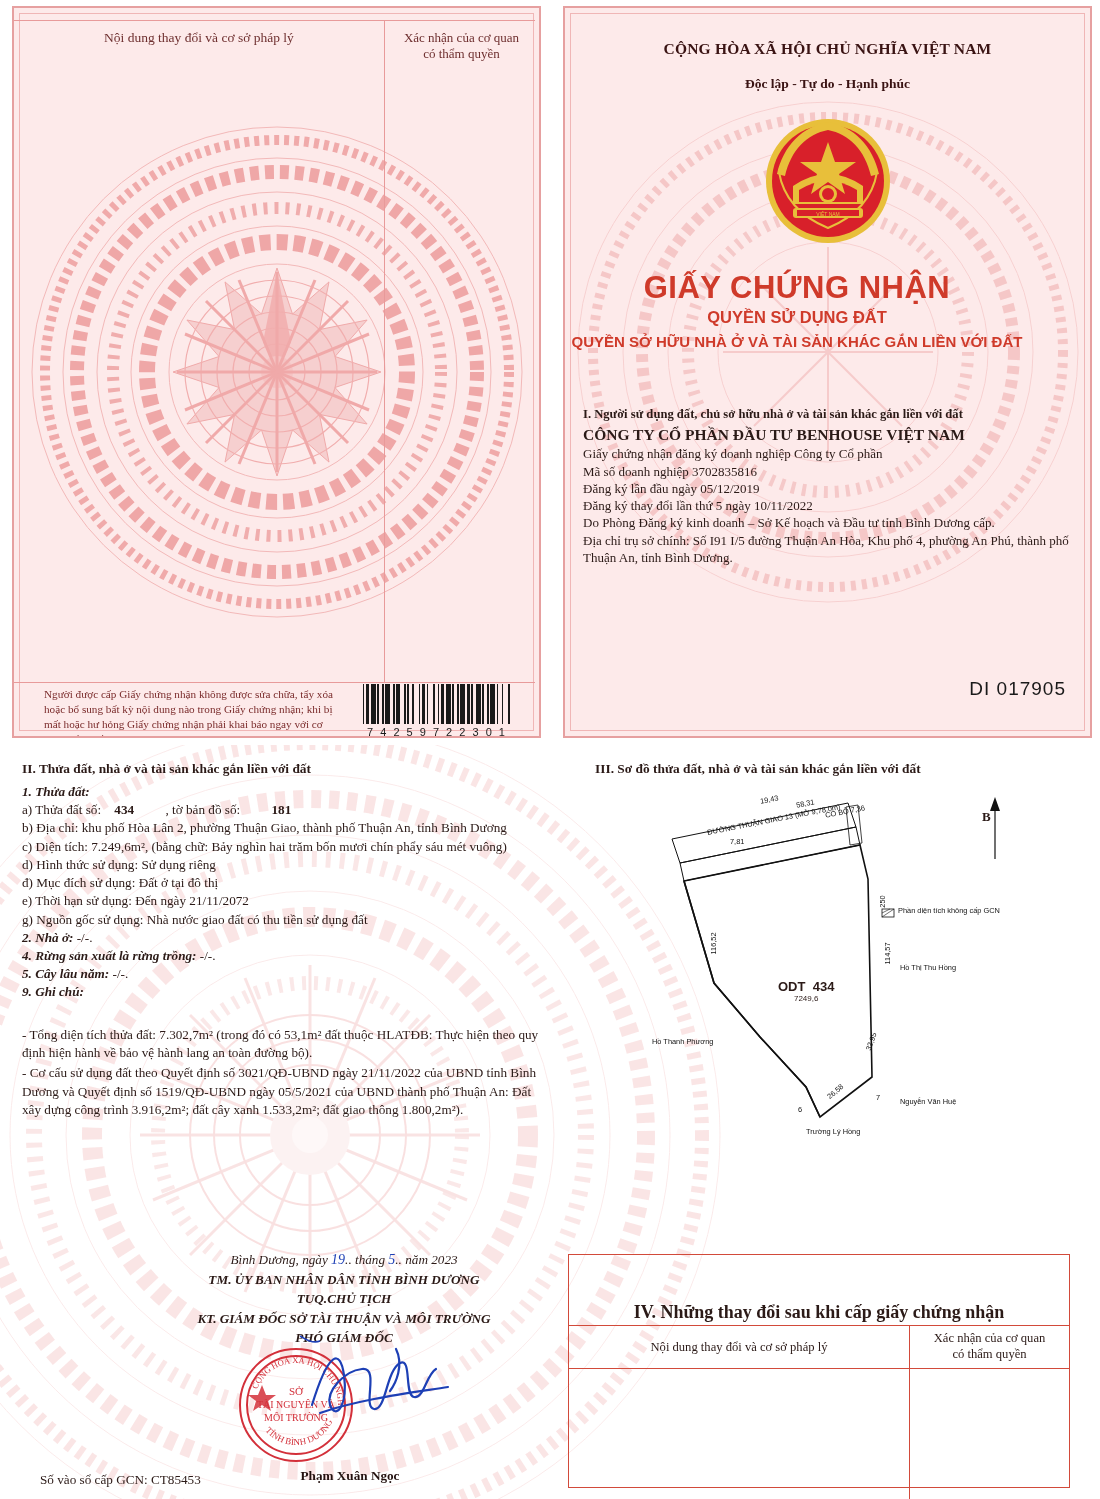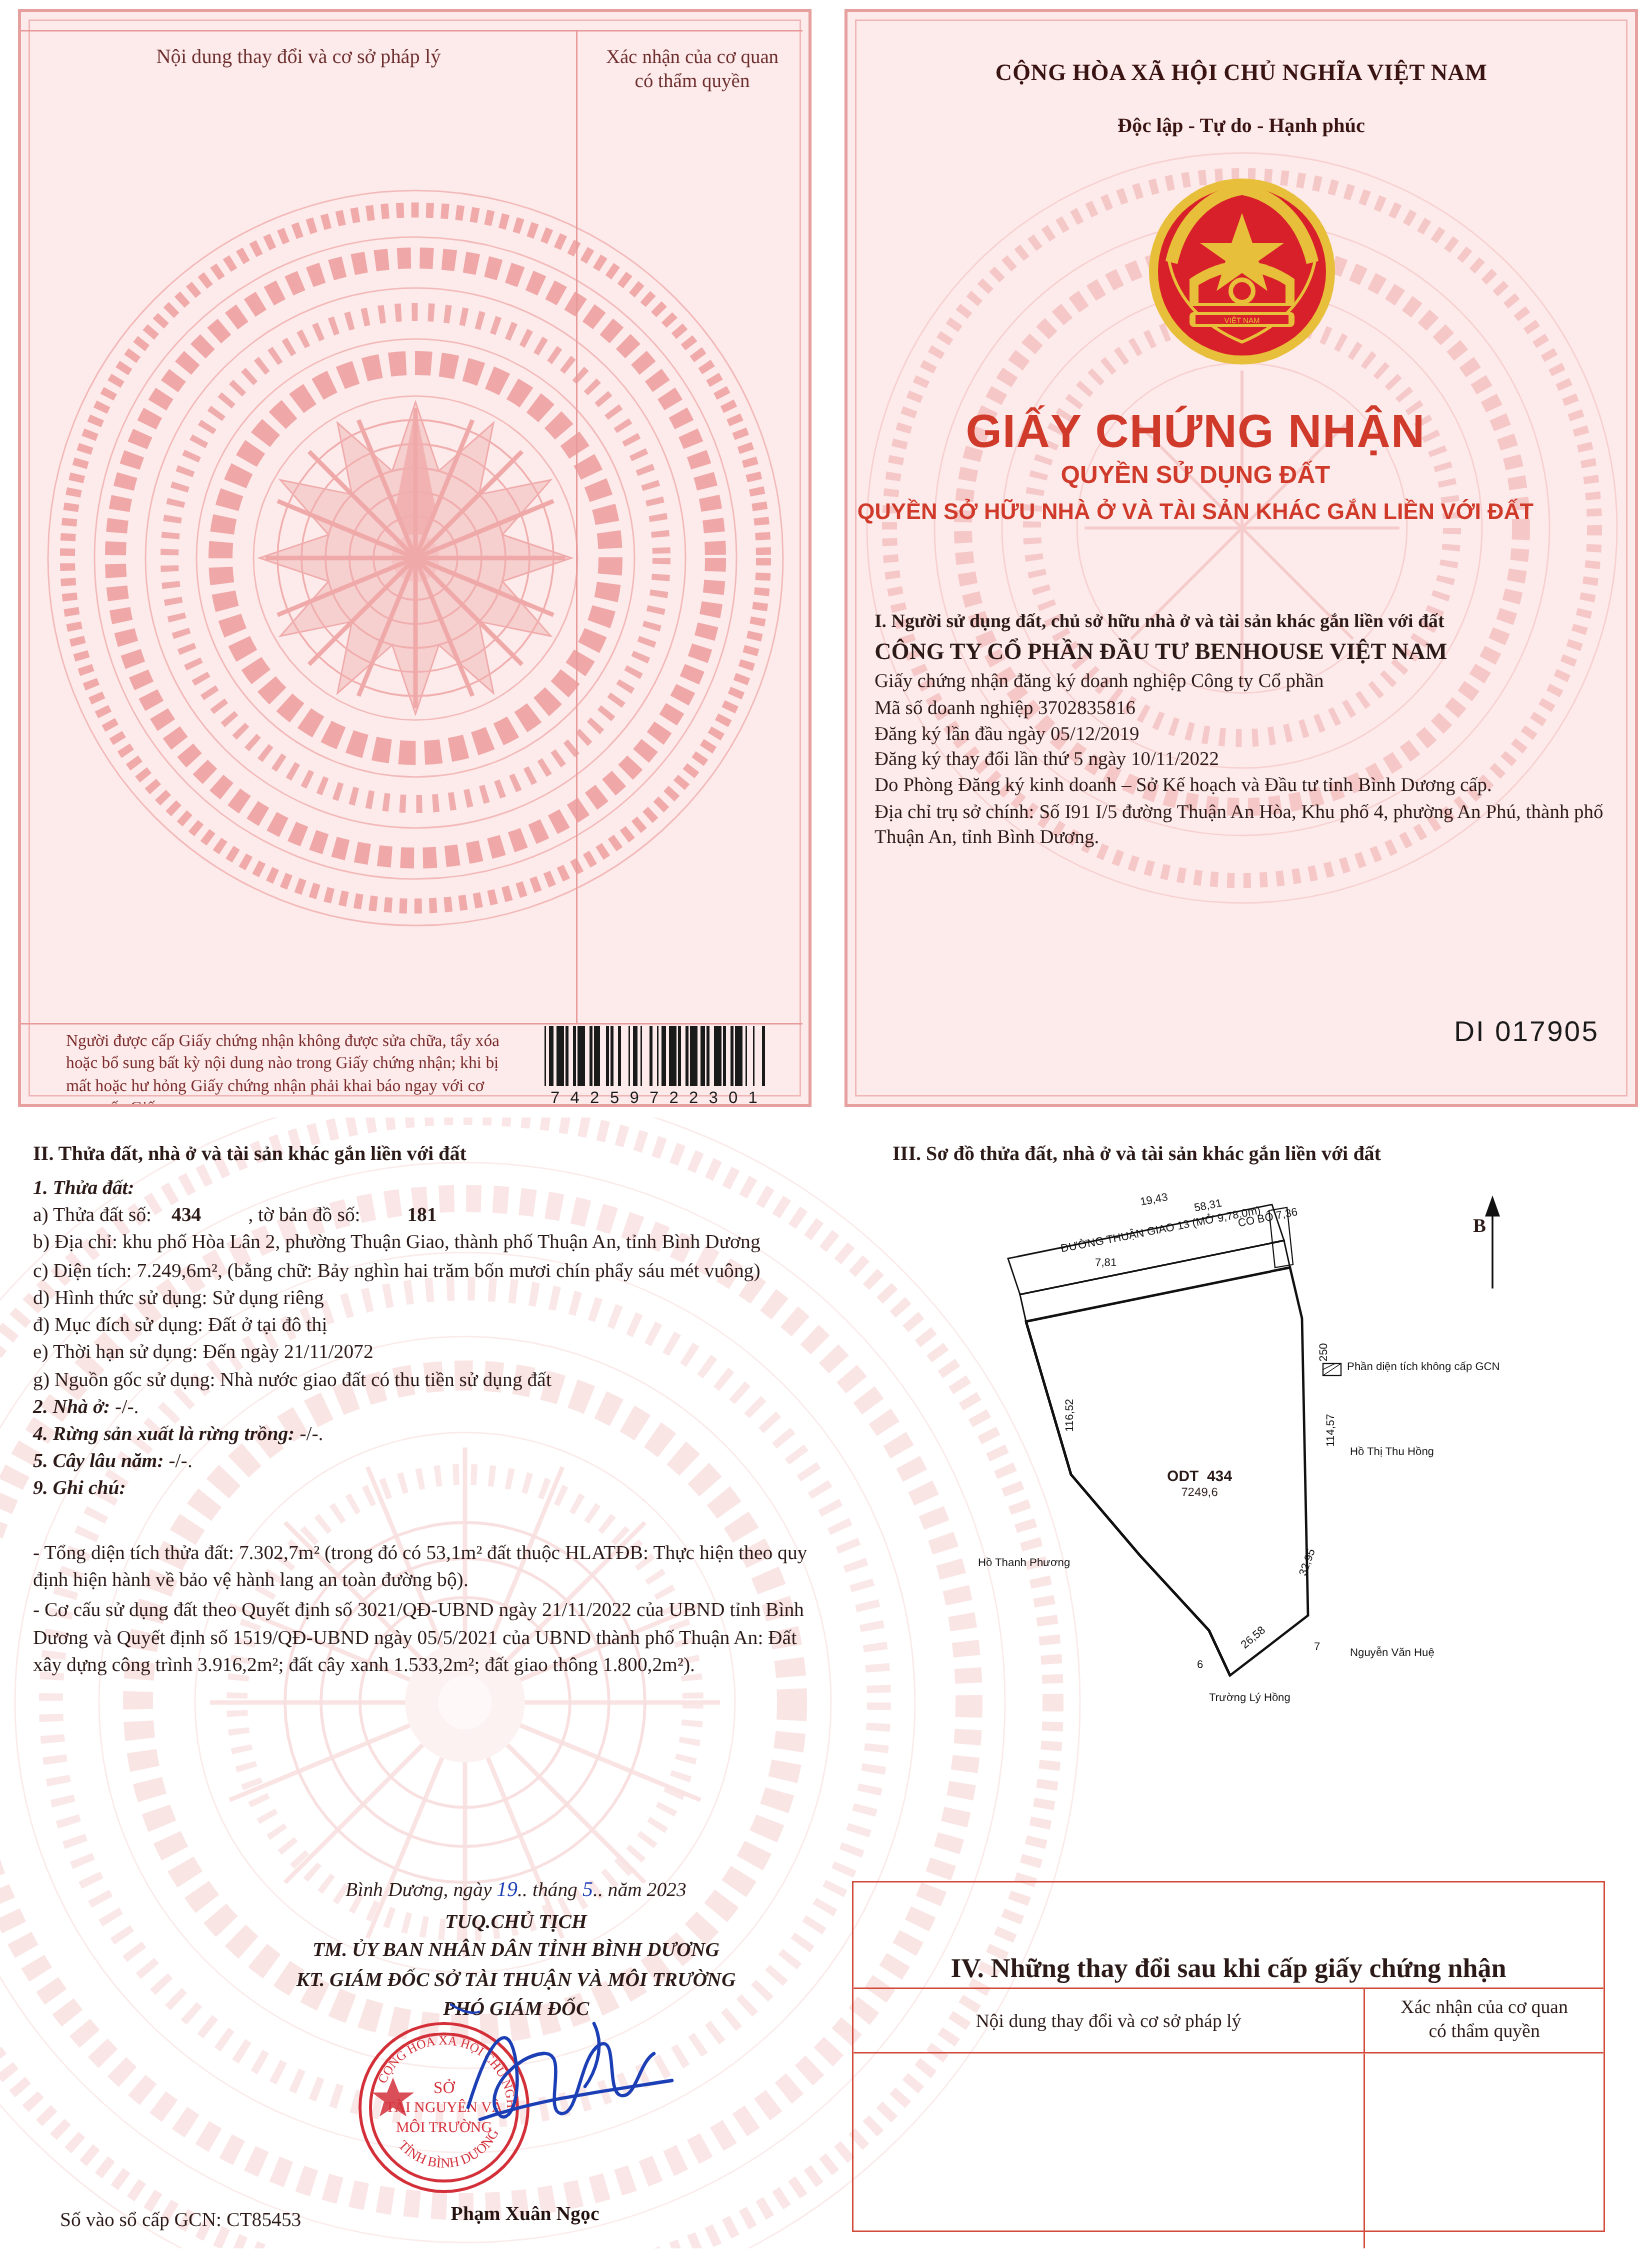--- a/index.html
+++ b/index.html
@@ -377,21 +377,21 @@
       <div class="mlbl" style="left:188px;top:318px;">6</div>
       <div class="mlbl" style="left:266px;top:306px;">7</div>
 
       <div class="mlbl" style="left:288px;top:119px;">Phần diện tích không cấp GCN</div>
       <div class="mlbl" style="left:290px;top:176px;">Hồ Thị Thu Hồng</div>
       <div class="mlbl" style="left:42px;top:250px;">Hồ Thanh Phương</div>
       <div class="mlbl" style="left:290px;top:310px;">Nguyễn Văn Huệ</div>
       <div class="mlbl" style="left:196px;top:340px;">Trường Lý Hồng</div>
 
       <div style="position:absolute;left:168px;top:192px;text-align:center;font-family:'Liberation Sans',sans-serif;">
-        <div style="font-size:10px;font-weight:bold;"><span>ODT</span> &nbsp;<span>434</span></div>
+        <div style="font-size:13px;font-weight:bold;"><span>ODT</span> &nbsp;<span>434</span></div>
         <div style="font-size:8px;">7249,6</div>
       </div>
       <div style="position:absolute;left:372px;top:22px;font-size:13px;font-weight:bold;font-family:'Liberation Serif',serif;">B</div>
     </div>
 
     <div class="tbl4">
       <div class="th">IV. Những thay đổi sau khi cấp giấy chứng nhận</div>
       <div class="sub">
         <div class="c1">Nội dung thay đổi và cơ sở pháp lý</div>
         <div class="c2">
@@ -408,22 +408,22 @@
     </div>
 
     <div class="sign">
       <div>
         <span>Bình Dương, ngày</span>
         <span class="hand" style="font-size:14px">19</span>..
         <span>tháng</span>
         <span class="hand" style="font-size:14px">5</span>..
         <span>năm 2023</span>
       </div>
+      <div class="h1">TM. ỦY BAN NHÂN DÂN TỈNH BÌNH DƯƠNG</div>
       <div class="h1">TUQ.CHỦ TỊCH</div>
-      <div class="h1">TM. ỦY BAN NHÂN DÂN TỈNH BÌNH DƯƠNG</div>
       <div class="h1">KT. GIÁM ĐỐC SỞ TÀI THUẬN VÀ MÔI TRƯỜNG</div>
       <div class="h1">PHÓ GIÁM ĐỐC</div>
     </div>
 
     <svg class="stamp" viewBox="0 0 120 120">
       <g fill="none" stroke="#d3303a" stroke-width="2">
         <circle cx="60" cy="60" r="56"></circle>
         <circle cx="60" cy="60" r="49"></circle>
       </g>
       <path id="stampTop" d="M 18 60 A 42 42 0 0 1 102 60" fill="none"></path>

